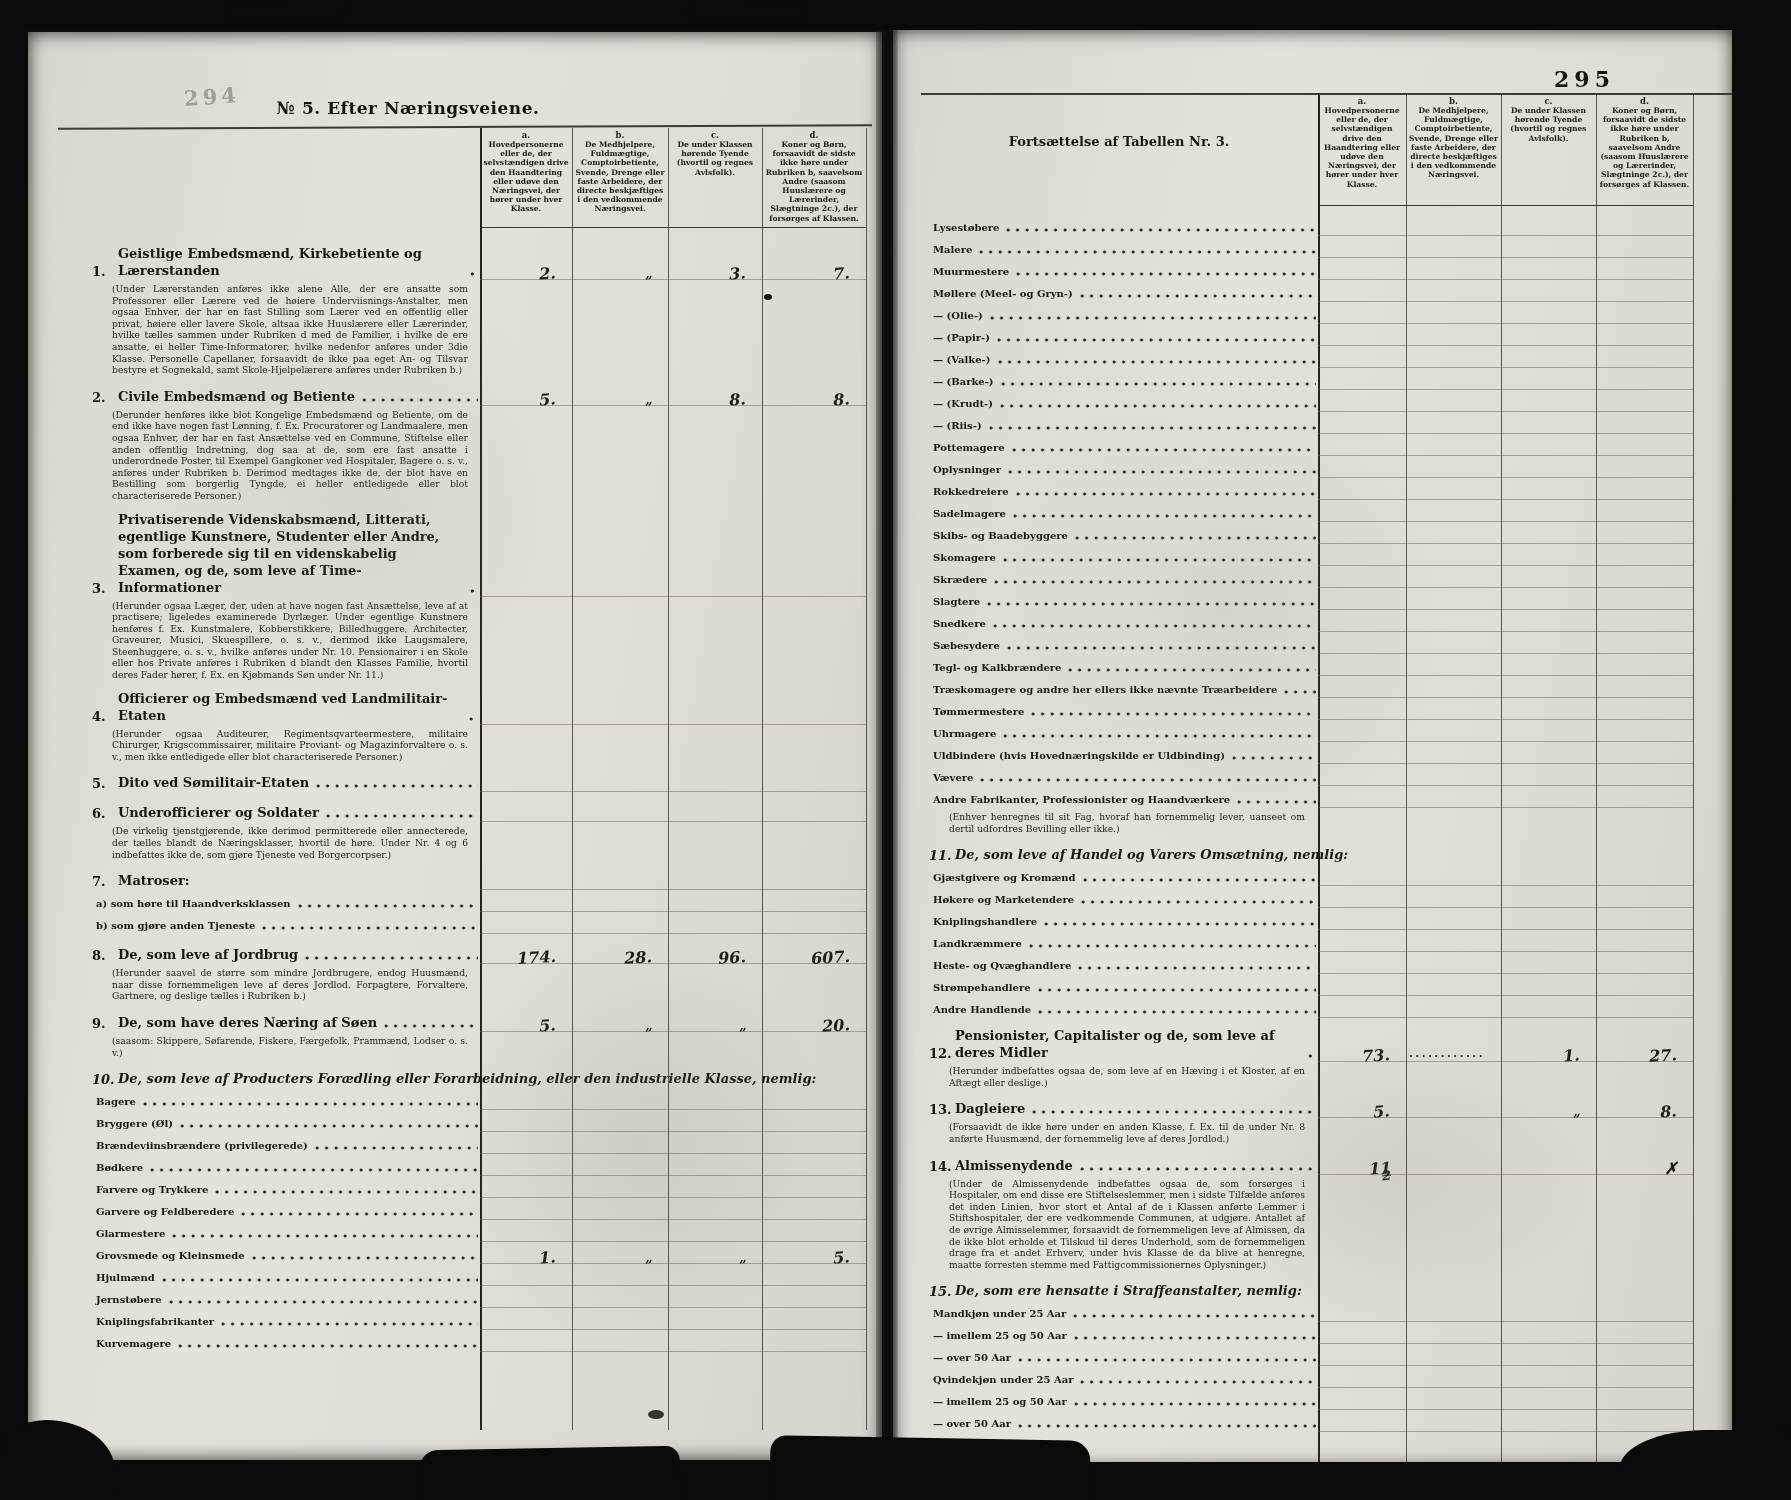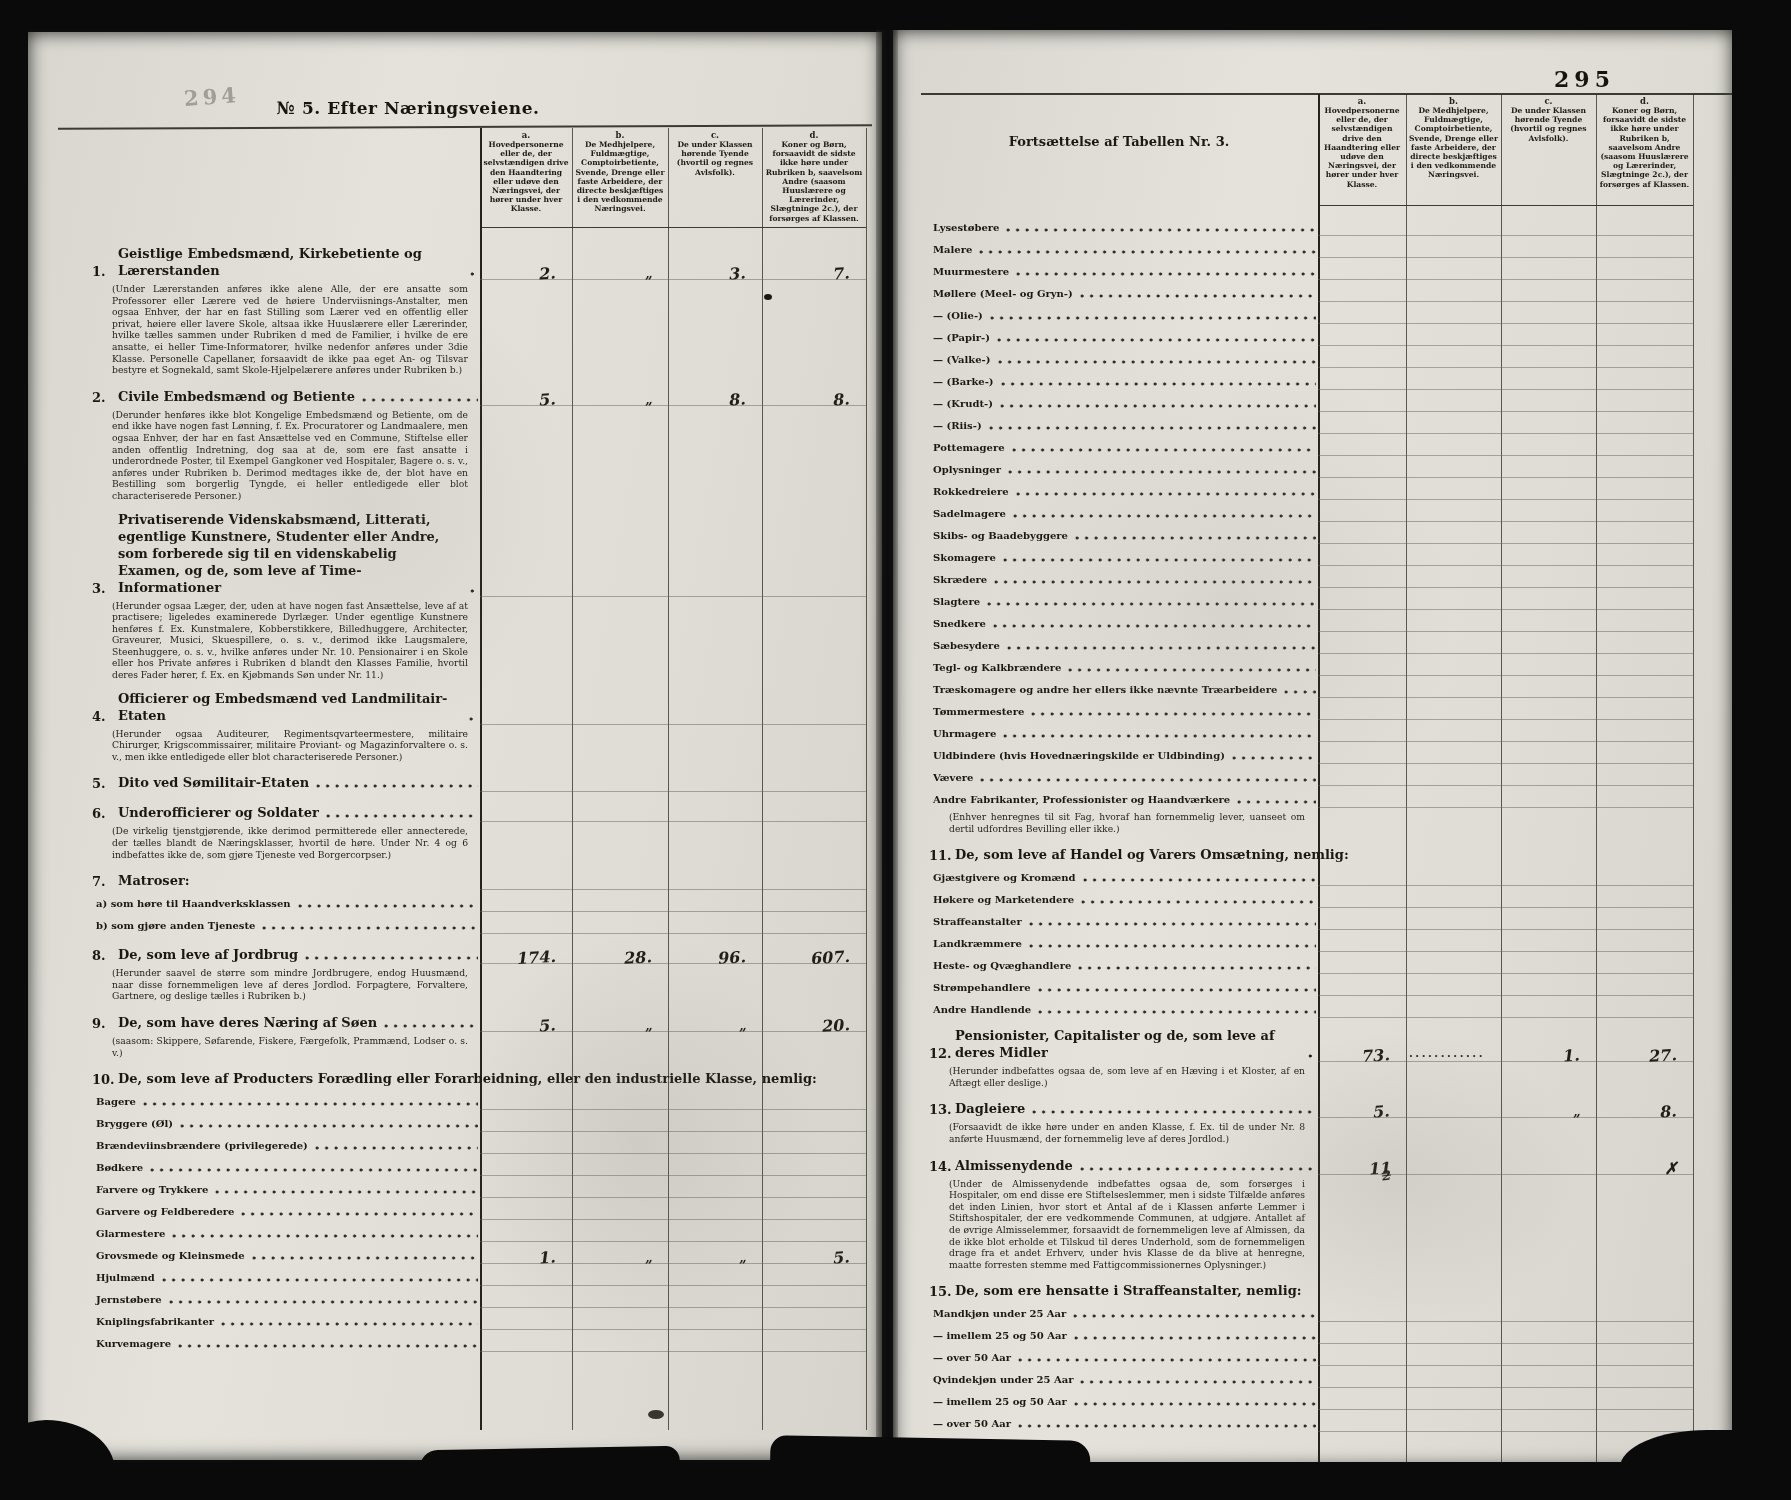--- a/index.html
+++ b/index.html
@@ -49,21 +49,21 @@
   .page-right .th:nth-child(3){width:95px;} .page-right .th:nth-child(4){width:97px;}
   .th .tl{font-size:8.5px;font-weight:bold;line-height:9px;}
   .th .tt{font-size:7.6px;font-weight:bold;line-height:9.2px;color:#1e1b16;}
   
   .rows{position:relative;}
   .page-left  .rows{padding-top:8px;}
   .page-right .rows{padding-top:8px;}
   .row{display:flex;align-items:flex-end;}
   .row.main{margin-top:9px;}
   .row.sub{margin-top:1px;}
-  .row.head{margin-top:12px;}
+  .row.head{margin-top:12px;font-style:italic;}
   .rlabel{flex:none;display:flex;align-items:flex-end;box-sizing:border-box;padding-bottom:1px;}
   .page-left  .rlabel{width:388px;}
   .page-right .rlabel{width:389px;}
   .row.head .rlabel{width:auto;max-width:100%;}
   .rnum{flex:none;width:26px;font-weight:bold;font-size:13px;color:#1b1812;}
   .row.sub .rnum{width:4px;}
   .rtext{font-weight:bold;color:#1b1812;}
   .row.main .rtext,.row.head .rtext{font-size:13px;line-height:17px;}
   .row.sub  .rtext{font-size:10px;line-height:15px;}
   .ind1 .rnum{width:40px;} .ind2 .rnum{width:66px;}
@@ -1111,21 +1111,21 @@
         <div class="cell cell-d"></div>
       </div>
     </div>
 
   </div>
 
   <div>
     <div class="row sub">
       <div class="rlabel">
         <span class="rnum"></span>
-        <span class="rtext">Straffeanstalter</span>
+        <span class="rtext">Kniplingshandlere</span>
         <span class="leader"></span>
       </div>
       <div class="cells">
         <div class="cell cell-a"></div>
         <div class="cell cell-b"></div>
         <div class="cell cell-c"></div>
         <div class="cell cell-d"></div>
       </div>
     </div>
 

